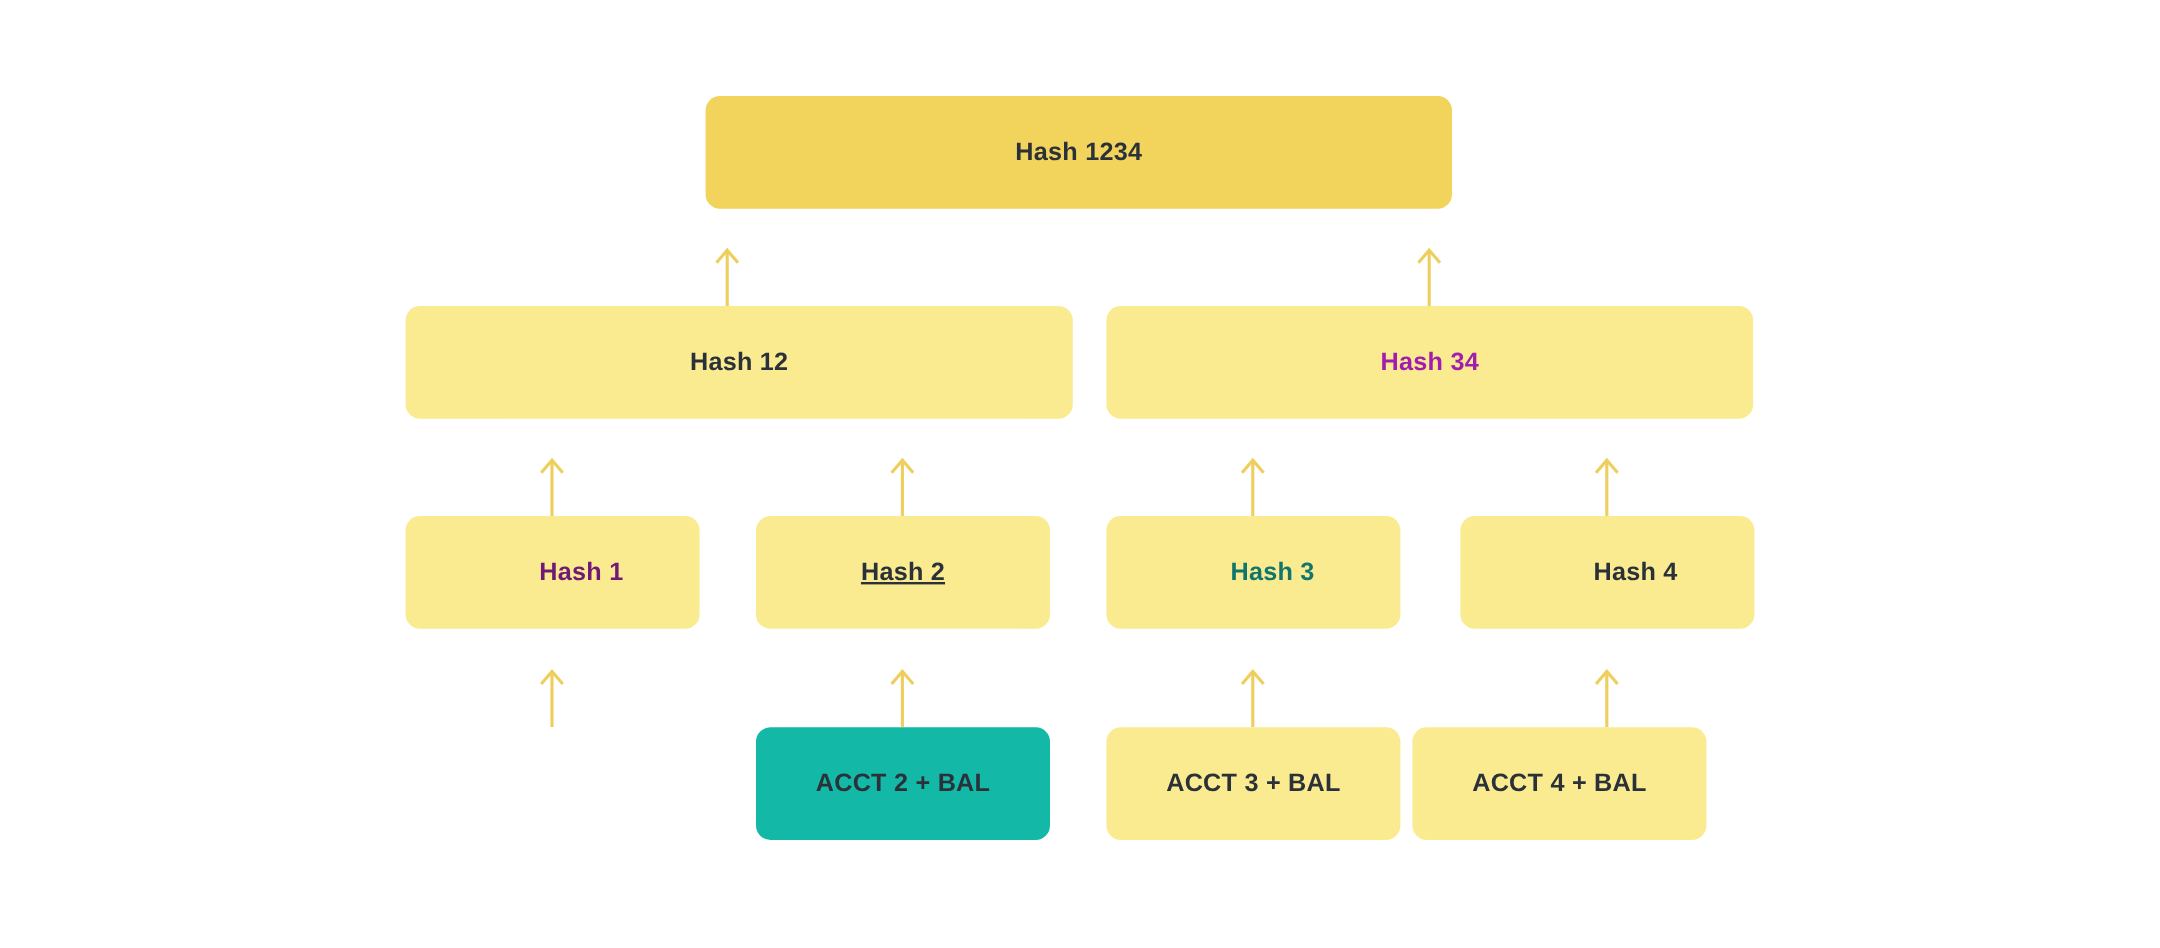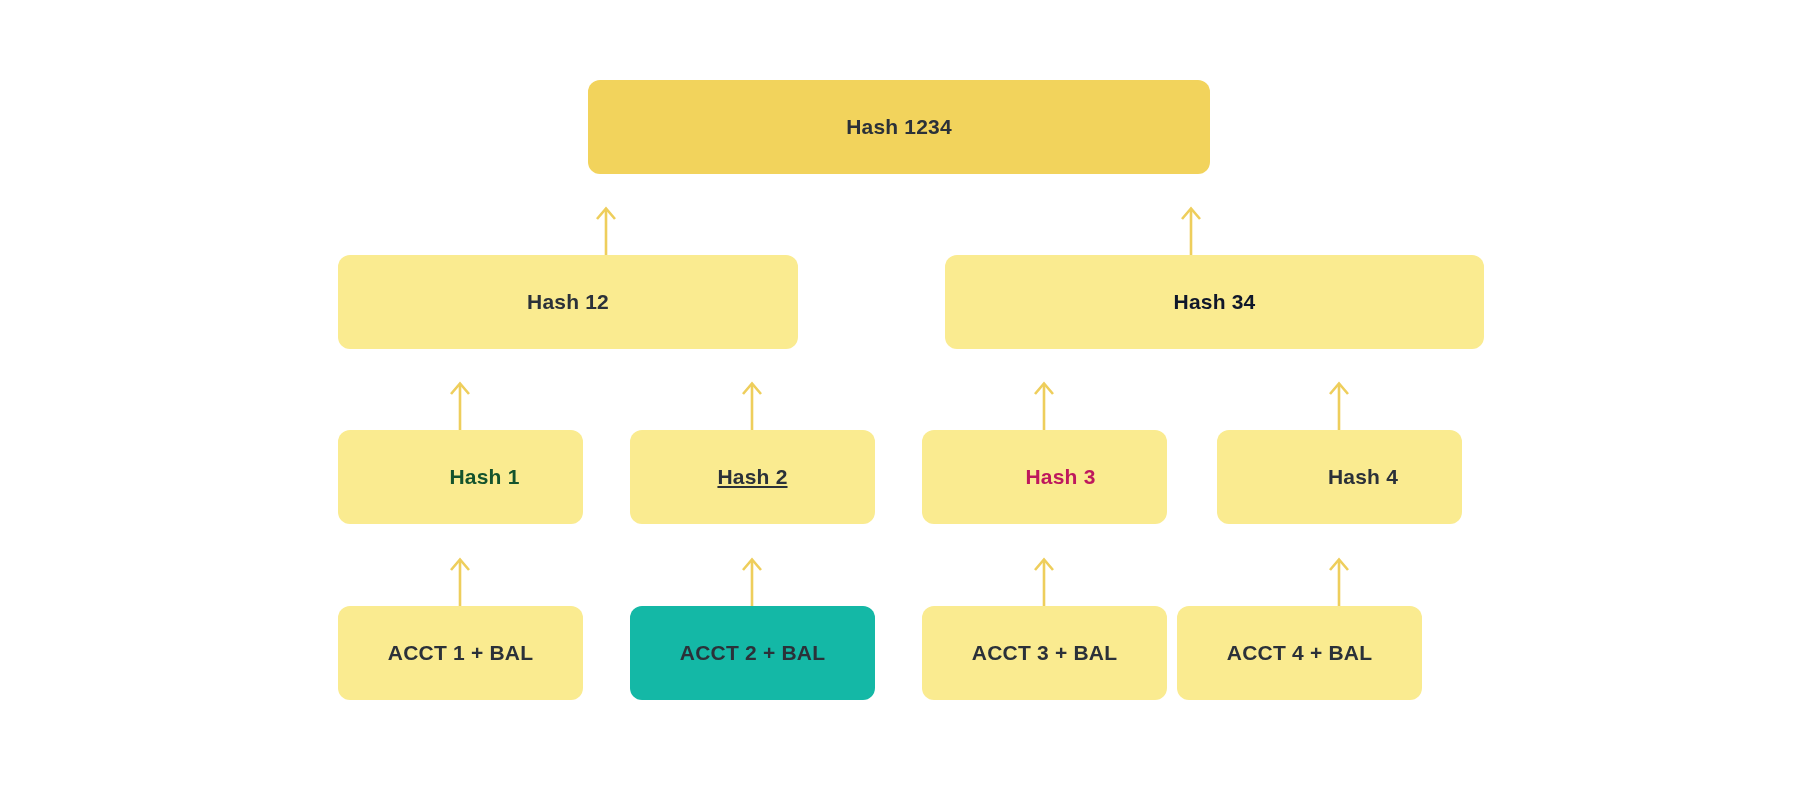--- a/index.html
+++ b/index.html
@@ -25,21 +25,21 @@
   .arrow {
     position: absolute;
     width: 26px;
     height: 52px;
     display: block;
   }
   .arrow svg { display: block; width: 26px; height: 52px; }
 
   
   .n-root   { left: 588px;  top: 80px;  width: 622px; }
-  .n-h12    { left: 338px;  top: 255px; width: 460px; }
+  .n-h12    { left: 338px;  top: 255px; width: 556px; }
   .n-h34    { left: 922px;  top: 255px; width: 539px; }
   .n-h1     { left: 338px;  top: 430px; width: 245px; }
   .n-h2     { left: 630px;  top: 430px; width: 245px; }
   .n-h3     { left: 922px;  top: 430px; width: 245px; }
   .n-h4     { left: 1217px; top: 430px; width: 245px; }
   .n-a1     { left: 338px;  top: 606px; width: 245px; }
   .n-a2     { left: 630px;  top: 606px; width: 245px; }
   .n-a3     { left: 922px;  top: 606px; width: 245px; text-align: center; }
   .n-a4     { left: 1177px; top: 606px; width: 245px; }
 
@@ -59,40 +59,37 @@
 
 <div class="canvas" style="background-color: rgb(255, 255, 255);">
 
   <div class="node n-root" style="background-color: rgb(242, 211, 92); color: rgb(43, 49, 57);">
     <span>Hash 1234</span>
   </div>
 
   <div class="node n-h12" style="background-color: rgb(250, 235, 144); color: rgb(43, 49, 57);">
     <span>Hash 12</span>
   </div>
-  <div class="node n-h34" style="background-color: rgb(250, 235, 144); color: #0f172a; margin-left: 23px;">
+  <div class="node n-h34" style="background-color: rgb(250, 235, 144); color: #a21caf;">
     <span>Hash 34</span>
   </div>
 
-  <div class="node n-h1" style="background-color: rgb(250, 235, 144); color: #14532d; padding-left: 48px;">
+  <div class="node n-h1" style="background-color: rgb(250, 235, 144); color: #701a75; padding-left: 48px;">
     <span>Hash 1</span>
   </div>
   <div class="node n-h2" style="background-color: rgb(250, 235, 144); color: rgb(43, 49, 57); text-decoration: underline;">
     <span>Hash 2</span>
   </div>
-  <div class="node n-h3" style="background-color: rgb(250, 235, 144); color: #be185d; padding-left: 32px;">
+  <div class="node n-h3" style="background-color: rgb(250, 235, 144); color: #0f766e; padding-left: 32px;">
     <span>Hash 3</span>
   </div>
   <div class="node n-h4" style="background-color: rgb(250, 235, 144); color: rgb(43, 49, 57); padding-left: 47px;">
     <span>Hash 4</span>
   </div>
 
-  <div class="node n-a1" style="background-color: rgb(250, 235, 144); color: rgb(43, 49, 57);">
-    <span>ACCT 1 + BAL</span>
-  </div>
   <div class="node n-a2" style="background-color: #14b8a6; color: rgb(43, 49, 57); text-align: center;">
     <span>ACCT 2 + BAL</span>
   </div>
   <div class="node n-a3" style="background-color: rgb(250, 235, 144); color: rgb(43, 49, 57);">
     <span>ACCT 3 + BAL</span>
   </div>
   <div class="node n-a4" style="background-color: rgb(250, 235, 144); color: rgb(43, 49, 57);">
     <span>ACCT 4 + BAL</span>
   </div>
 

